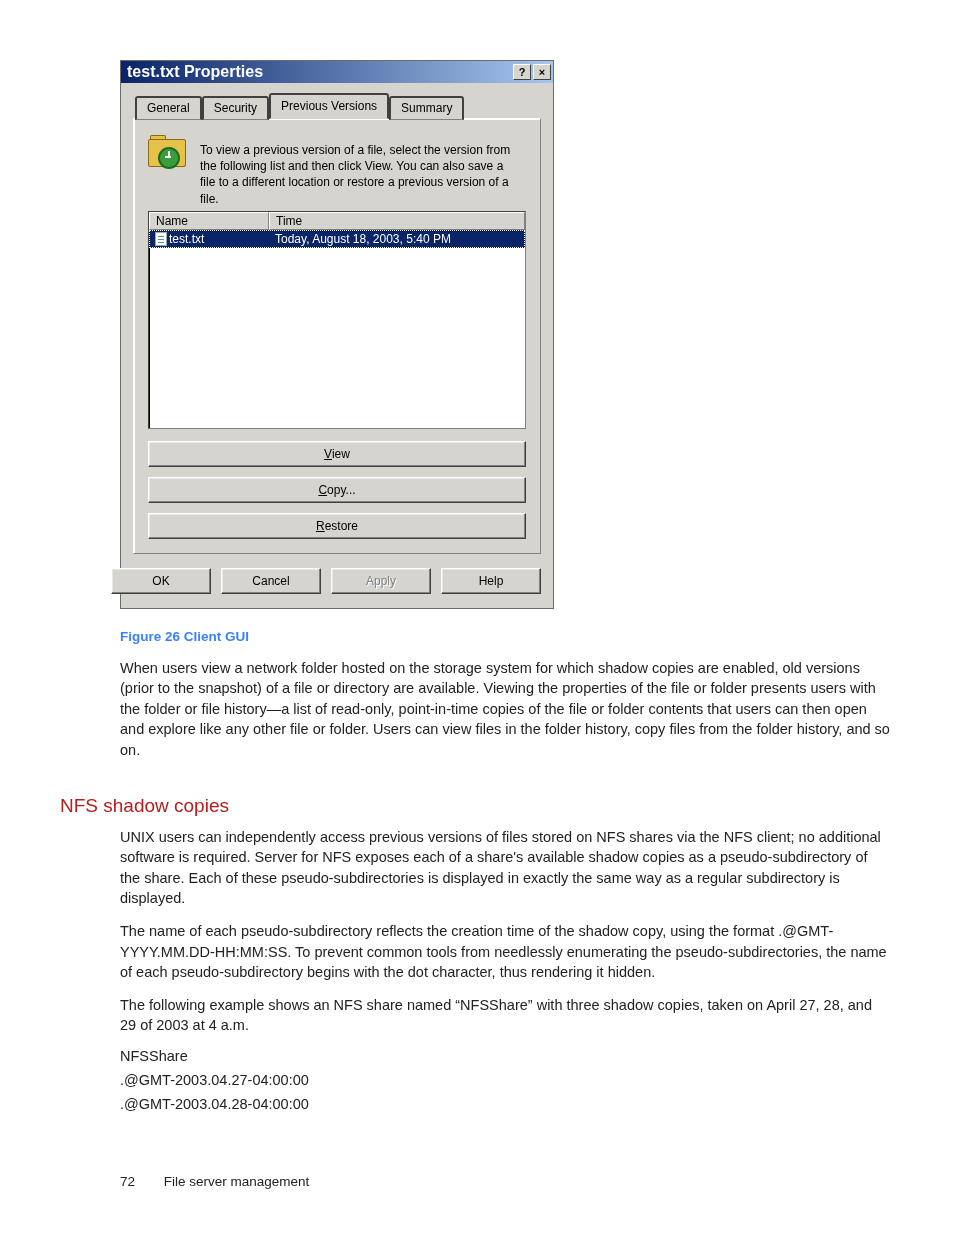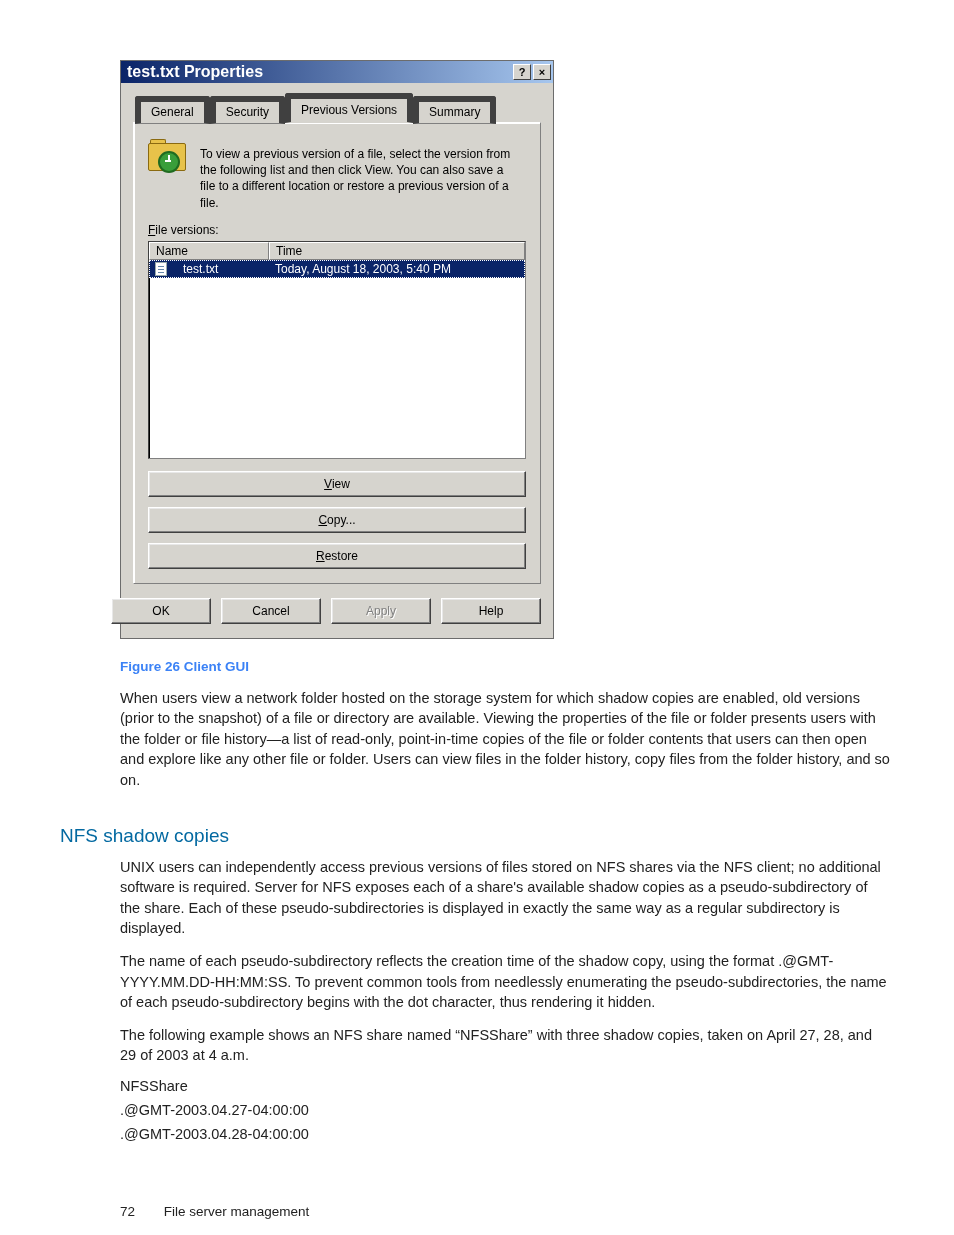--- a/index.html
+++ b/index.html
@@ -51,21 +51,21 @@
 
   .dialog-body { padding: 10px 12px 14px 12px; }
 
   .tabstrip {
     display:flex; align-items:flex-end;
     margin-bottom: -1px;
     padding-left: 2px;
   }
   .tab {
     padding: 3px 10px 4px 10px;
-    border: 6px solid #404040;
+    border: 2px solid #404040;
     border-bottom: 1px solid #808080;
     background: #d6d4ce;
     margin-right: 0;
     font-size: 12px;
     position: relative;
     top: 1px;
     border-top-left-radius: 3px;
     border-top-right-radius: 3px;
   }
   .tab.back { border-bottom: 1px solid #808080; }
@@ -138,21 +138,21 @@
     box-sizing:border-box;
   }
   .lv-hcell.name { width:120px; }
   .lv-hcell.time { flex:1; }
   .lv-row {
     display:flex; height:18px; align-items:center;
     background:#0a2468; color:#fff;
     outline:1px dotted #fff; outline-offset:-1px;
     font-size:12px;
   }
-  .lv-cell { padding:0 6px; box-sizing:border-box; display:flex; gap:16px;}
+  .lv-cell { padding:0 6px; box-sizing:border-box; display:flex; gap:2px;}
   .lv-cell.name { width:120px; }
   .lv-cell.time { flex:1; }
   .doc-icon {
     width:12px; height:14px; background:#fff;
     border:1px solid #9aa; position:relative;
     box-sizing:border-box;
   }
   .doc-icon::before{content:"";position:absolute;left:2px;top:3px;right:2px;height:1px;background:#68a;}
   .doc-icon::after{content:"";position:absolute;left:2px;top:6px;right:2px;height:1px;background:#68a; box-shadow:0 3px 0 #68a;}
 
@@ -187,21 +187,21 @@
   .para {
     margin: 0 0 12px 60px;
     font-size:14.5px;
     line-height:1.42;
     color:#222;
     width: 770px;
     font-family: Arial, Helvetica, sans-serif;
   }
   .h2 {
     margin: 34px 0 10px 0;
-    color:#0369a1;
+    color:#b91c1c;
     font-size:19px;
     font-weight:normal;
     font-family: Arial, Helvetica, sans-serif;
   }
   .line {
     margin: 0 0 8px 60px;
     font-size:14.5px;
     font-family: Arial, Helvetica, sans-serif;
   }
   .footer {
@@ -240,23 +240,20 @@
       <div class="tabpanel">
         <div class="intro-row">
           <div class="folder-icon">
             <div class="folder-tab"></div>
             <div class="folder-back"></div>
             <div class="clock"></div>
           </div>
           <div class="intro-text">To view a previous version of a file, select the version from the following list and then click View.  You can also save a file to a different location or restore a previous version of a file.</div>
         </div>
 
-        <div class="label-row">
-          <span class="ul">F</span><span>ile versions:</span>
-        </div>
 
         <div class="listview">
           <div class="lv-header">
             <div class="lv-hcell name"><span>Name</span></div>
             <div class="lv-hcell time"><span>Time</span></div>
           </div>
           <div class="lv-row">
             <div class="lv-cell name">
               <span class="doc-icon"></span>
               <span>test.txt</span>

